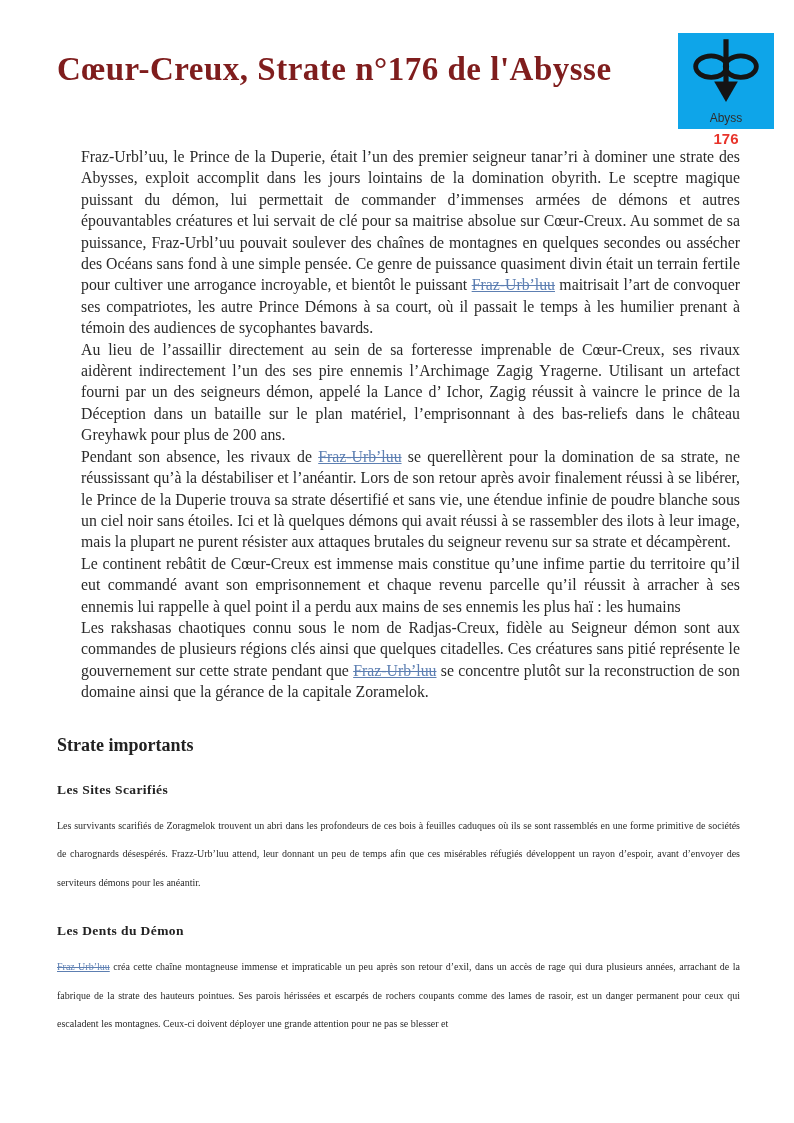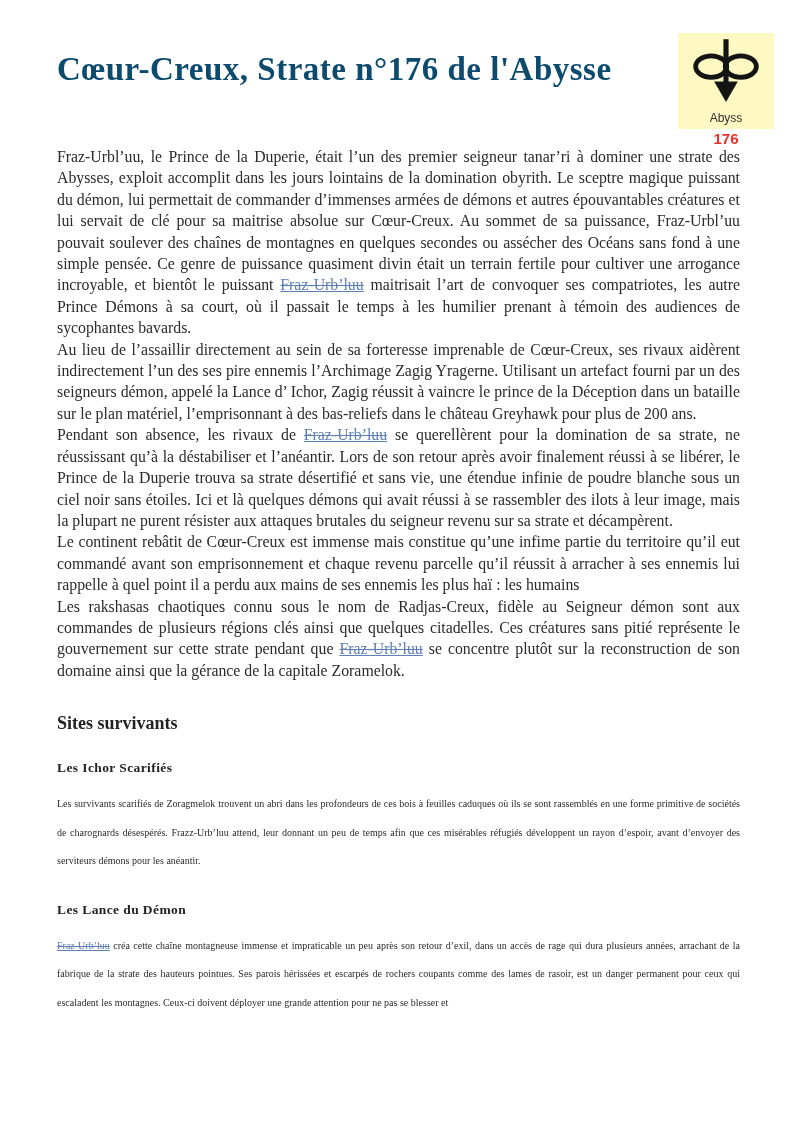--- a/index.html
+++ b/index.html
@@ -4,37 +4,37 @@
 <style>
   :root { --link-color:#5d7fb2; --ink:#2a2a2a; }
   html,body { margin:0; padding:0; }
   body {
     width:794px; height:1123px; background:#ffffff; overflow:hidden;
     font-family:"Liberation Serif","DejaVu Serif",serif; color:var(--ink);
     position:relative;
   }
   .page { padding:48px 54px 0 57px; position:relative; }
   h1 {
-    margin:0; font-size:33px; font-weight:bold; color:#0c4a6e;
+    margin:0; font-size:33px; font-weight:bold; color:#7f1d1d;
     letter-spacing:0.5px; line-height:42px; max-width:600px;
   }
   .badge {
     position:absolute; top:33px; right:20px; width:96px; text-align:center;
   }
-  .badge-icon-box { background:#fef9c3; padding:4px 6px 2px; }
+  .badge-icon-box { background:#0ea5e9; padding:4px 6px 2px; }
   .badge-icon-box svg { display:block; margin:0 auto; }
   .badge-label {
     font-family:"Liberation Sans","DejaVu Sans",sans-serif;
     font-size:12px; color:#2f2f2f; padding-bottom:2px;
   }
   .badge-number {
     font-family:"Liberation Sans","DejaVu Sans",sans-serif;
     font-size:15px; font-weight:bold; margin-top:1px;
   }
-  .intro { margin-top:56px; }
+  .intro { margin-top:56px;margin-left:24px; }
   .intro p.para {
     margin:0; font-size:15.8px; line-height:21.4px; text-align:justify;
   }
   h2.sites-heading { margin:32px 0 0; font-size:18px; font-weight:bold; color:#222; }
   h3.sub-title {
     margin:26px 0 0; font-size:13.5px; font-weight:bold; color:#222;
     letter-spacing:0.4px;
   }
   .subsection p.para {
     margin:14px 0 0; font-size:10px; line-height:28.5px; text-align:justify;
@@ -70,27 +70,27 @@
 
   <main>
     <div class="intro">
         <p class="para">Fraz-Urbl’uu, le Prince de la Duperie, était l’un des premier seigneur tanar’ri à dominer une strate des Abysses, exploit accomplit dans les jours lointains de la domination obyrith. Le sceptre magique puissant du démon, lui permettait de commander d’immenses armées de démons et autres épouvantables créatures et lui servait de clé pour sa maitrise absolue sur Cœur-Creux. Au sommet de sa puissance, Fraz-Urbl’uu pouvait soulever des chaînes de montagnes en quelques secondes ou assécher des Océans sans fond à une simple pensée. Ce genre de puissance quasiment divin était un terrain fertile pour cultiver une arrogance incroyable, et bientôt le puissant <a class="demon-link">Fraz-Urb’luu</a> maitrisait l’art de convoquer ses compatriotes, les autre Prince Démons à sa court, où il passait le temps à les humilier prenant à témoin des audiences de sycophantes bavards.</p>
         <p class="para">Au lieu de l’assaillir directement au sein de sa forteresse imprenable de Cœur-Creux, ses rivaux aidèrent indirectement l’un des ses pire ennemis l’Archimage Zagig Yragerne. Utilisant un artefact fourni par un des seigneurs démon, appelé la Lance d’ Ichor, Zagig réussit à vaincre le prince de la Déception dans un bataille sur le plan matériel, l’emprisonnant à des bas-reliefs dans le château Greyhawk pour plus de 200 ans.</p>
         <p class="para">Pendant son absence, les rivaux de <a class="demon-link">Fraz-Urb’luu</a> se querellèrent pour la domination de sa strate, ne réussissant qu’à la déstabiliser et l’anéantir. Lors de son retour après avoir finalement réussi à se libérer, le Prince de la Duperie trouva sa strate désertifié et sans vie, une étendue infinie de poudre blanche sous un ciel noir sans étoiles. Ici et là quelques démons qui avait réussi à se rassembler des ilots à leur image, mais la plupart ne purent résister aux attaques brutales du seigneur revenu sur sa strate et décampèrent.</p>
         <p class="para">Le continent rebâtit de Cœur-Creux est immense mais constitue qu’une infime partie du territoire qu’il eut commandé avant son emprisonnement et chaque revenu parcelle qu’il réussit à arracher à ses ennemis lui rappelle à quel point il a perdu aux mains de ses ennemis les plus haï : les humains</p>
         <p class="para">Les rakshasas chaotiques connu sous le nom de Radjas-Creux, fidèle au Seigneur démon sont aux commandes de plusieurs régions clés ainsi que quelques citadelles. Ces créatures sans pitié représente le gouvernement sur cette strate pendant que <a class="demon-link">Fraz-Urb’luu</a> se concentre plutôt sur la reconstruction de son domaine ainsi que la gérance de la capitale Zoramelok.</p>
       </div>
 
-    <h2 class="sites-heading">Sites survivants</h2>
+    <h2 class="sites-heading">Strate importants</h2>
 
     <div id="sites-sections">
         <section class="subsection">
-          <h3 class="sub-title">Les Ichor Scarifiés</h3>
+          <h3 class="sub-title">Les Sites Scarifiés</h3>
           <p class="para">Les survivants scarifiés de Zoragmelok trouvent un abri dans les profondeurs de ces bois à feuilles caduques où ils se sont rassemblés en une forme primitive de sociétés de charognards désespérés. Frazz-Urb’luu attend, leur donnant un peu de temps afin que ces misérables réfugiés développent un rayon d’espoir, avant d’envoyer des serviteurs démons pour les anéantir.</p>
         </section>
         <section class="subsection">
-          <h3 class="sub-title">Les Lance du Démon</h3>
+          <h3 class="sub-title">Les Dents du Démon</h3>
           <p class="para"><a class="demon-link">Fraz-Urb’luu</a> créa cette chaîne montagneuse immense et impraticable un peu après son retour d’exil, dans un accès de rage qui dura plusieurs années, arrachant de la fabrique de la strate des hauteurs pointues. Ses parois hérissées et escarpés de rochers coupants comme des lames de rasoir, est un danger permanent pour ceux qui escaladent les montagnes. Ceux-ci doivent déployer une grande attention pour ne pas se blesser et</p>
         </section>
       </div>
   </main>
 
 </div>
 
 </body></html>

